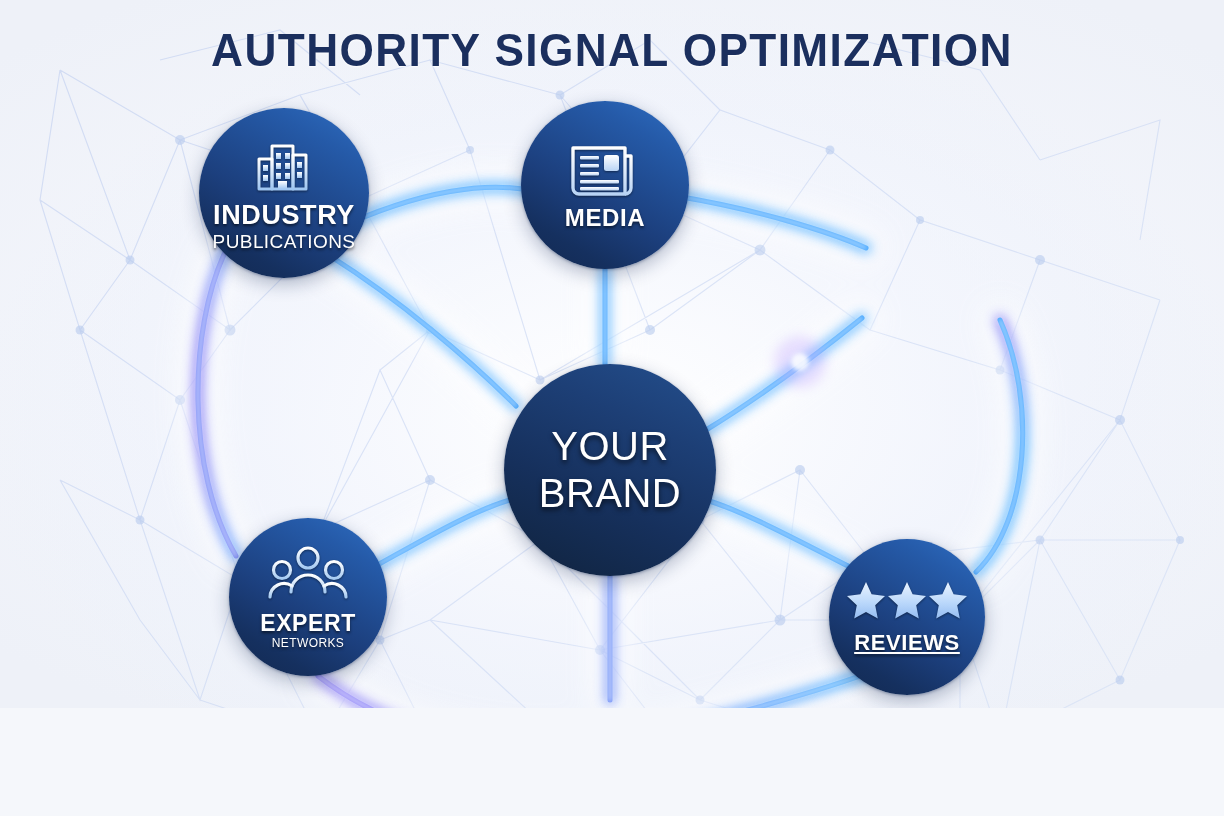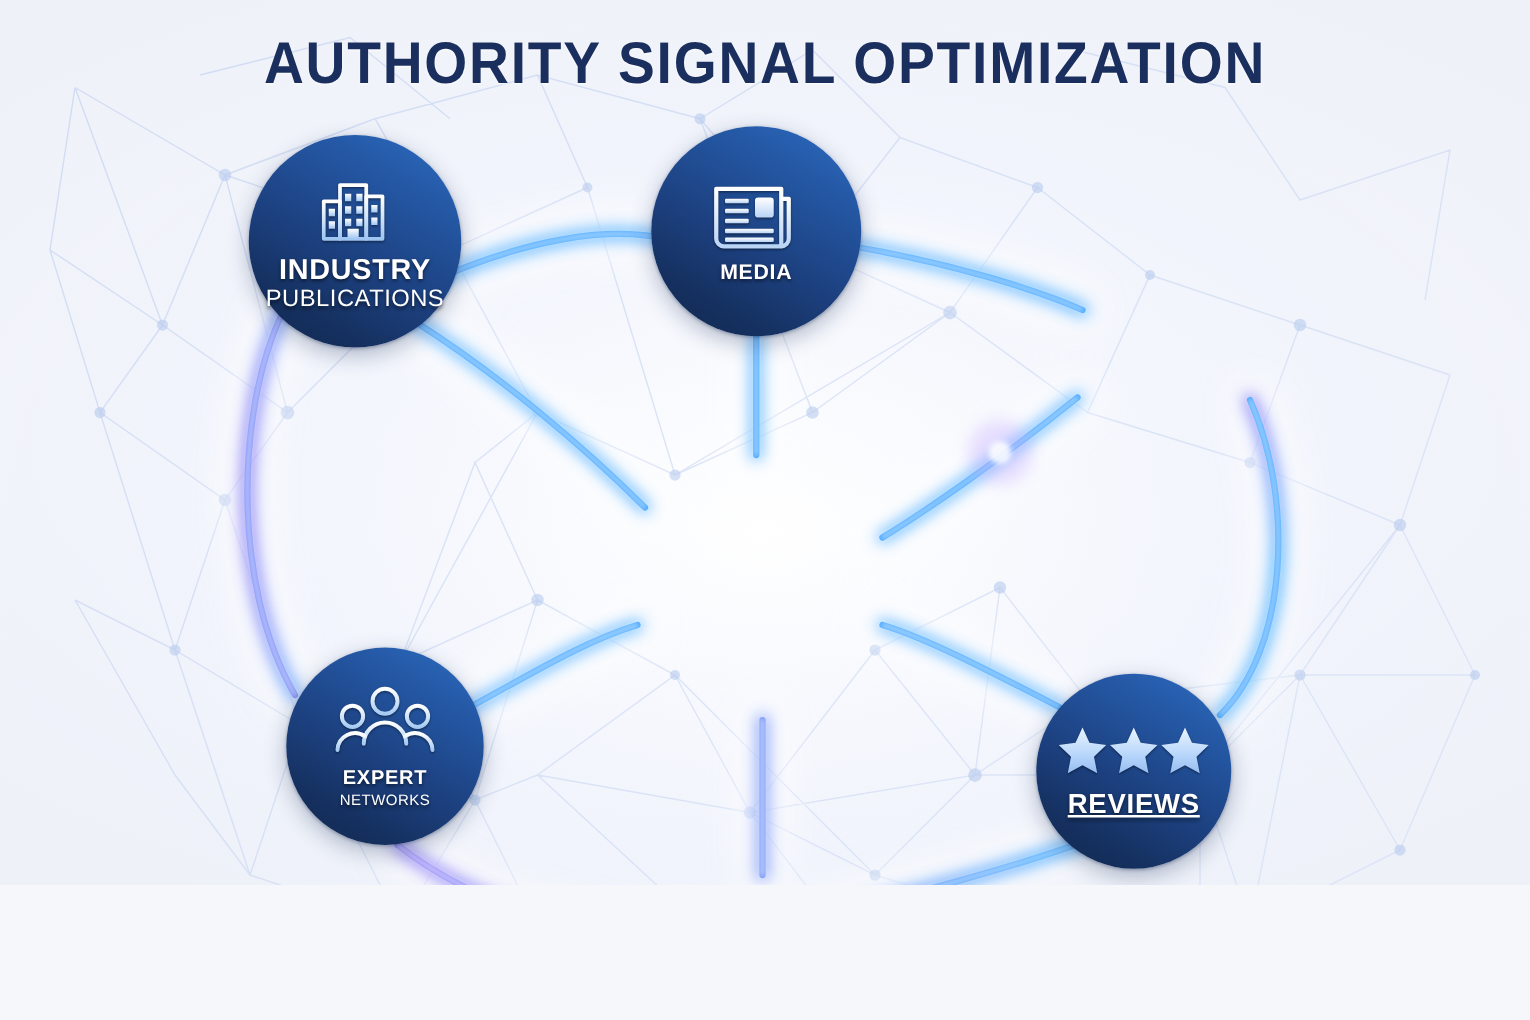--- a/index.html
+++ b/index.html
@@ -52,26 +52,26 @@
   }
 
   
   #node-industry{left:199px;top:108px;width:170px;height:170px;}
   #node-media{left:521px;top:101px;width:168px;height:168px;}
   #node-academic{left:849px;top:183px;width:170px;height:170px;}
   #node-expert{left:229px;top:518px;width:158px;height:158px;}
   #node-reviews{left:829px;top:539px;width:156px;height:156px;}
   #node-center{left:504px;top:364px;width:212px;height:212px;}
 
-  #node-industry .label-main{font-size:23px;margin-top:5px;text-align:right;}
+  #node-industry .label-main{font-size:27px;margin-top:5px;text-align:right;}
   #node-industry .label-sub{font-size:19px;margin-top:2px;}
-  #node-media .label-main{font-size:17px;margin-top:4px;}
+  #node-media .label-main{font-size:24px;margin-top:4px;}
   #node-academic .label-main{font-size:23px;margin-top:5px;}
   #node-academic .label-sub{font-size:21px;margin-top:2px;}
-  #node-expert .label-main{font-size:16px;margin-top:5px;}
+  #node-expert .label-main{font-size:23px;margin-top:5px;}
   #node-expert .label-sub{font-size:12px;margin-top:2px;}
   #node-reviews .label-main{font-size:22px;margin-top:10px;text-decoration:underline;}
   #node-center .label-main{
     font-size:40px;font-weight:400;letter-spacing:.5px;line-height:1.18;
     text-shadow:0 3px 5px rgba(0,0,0,.6);
   }
 
   #title{
     position:absolute;left:0;top:22px;width:1224px;
     text-align:center;
@@ -339,14 +339,18 @@
         <g fill="url(#icg5)">
           <path d="M21 2 L26.6 14.2 L40 16 L30.2 25.3 L32.8 38.6 L21 32.1 L9.2 38.6 L11.8 25.3 L2 16 L15.4 14.2 Z"></path>
           <path d="M62 2 L67.6 14.2 L81 16 L71.2 25.3 L73.8 38.6 L62 32.1 L50.2 38.6 L52.8 25.3 L43 16 L56.4 14.2 Z"></path>
           <path d="M103 2 L108.6 14.2 L122 16 L112.2 25.3 L114.8 38.6 L103 32.1 L91.2 38.6 L93.8 25.3 L84 16 L97.4 14.2 Z"></path>
         </g>
       </svg>
     </span>
     <span class="label-main">REVIEWS</span>
   </div>
 
+  <div class="node center" id="node-center">
+    <span class="label-main">YOUR</span>
+    <span class="label-main">BRAND</span>
+  </div>
 
 </div>
 
 </body></html>

